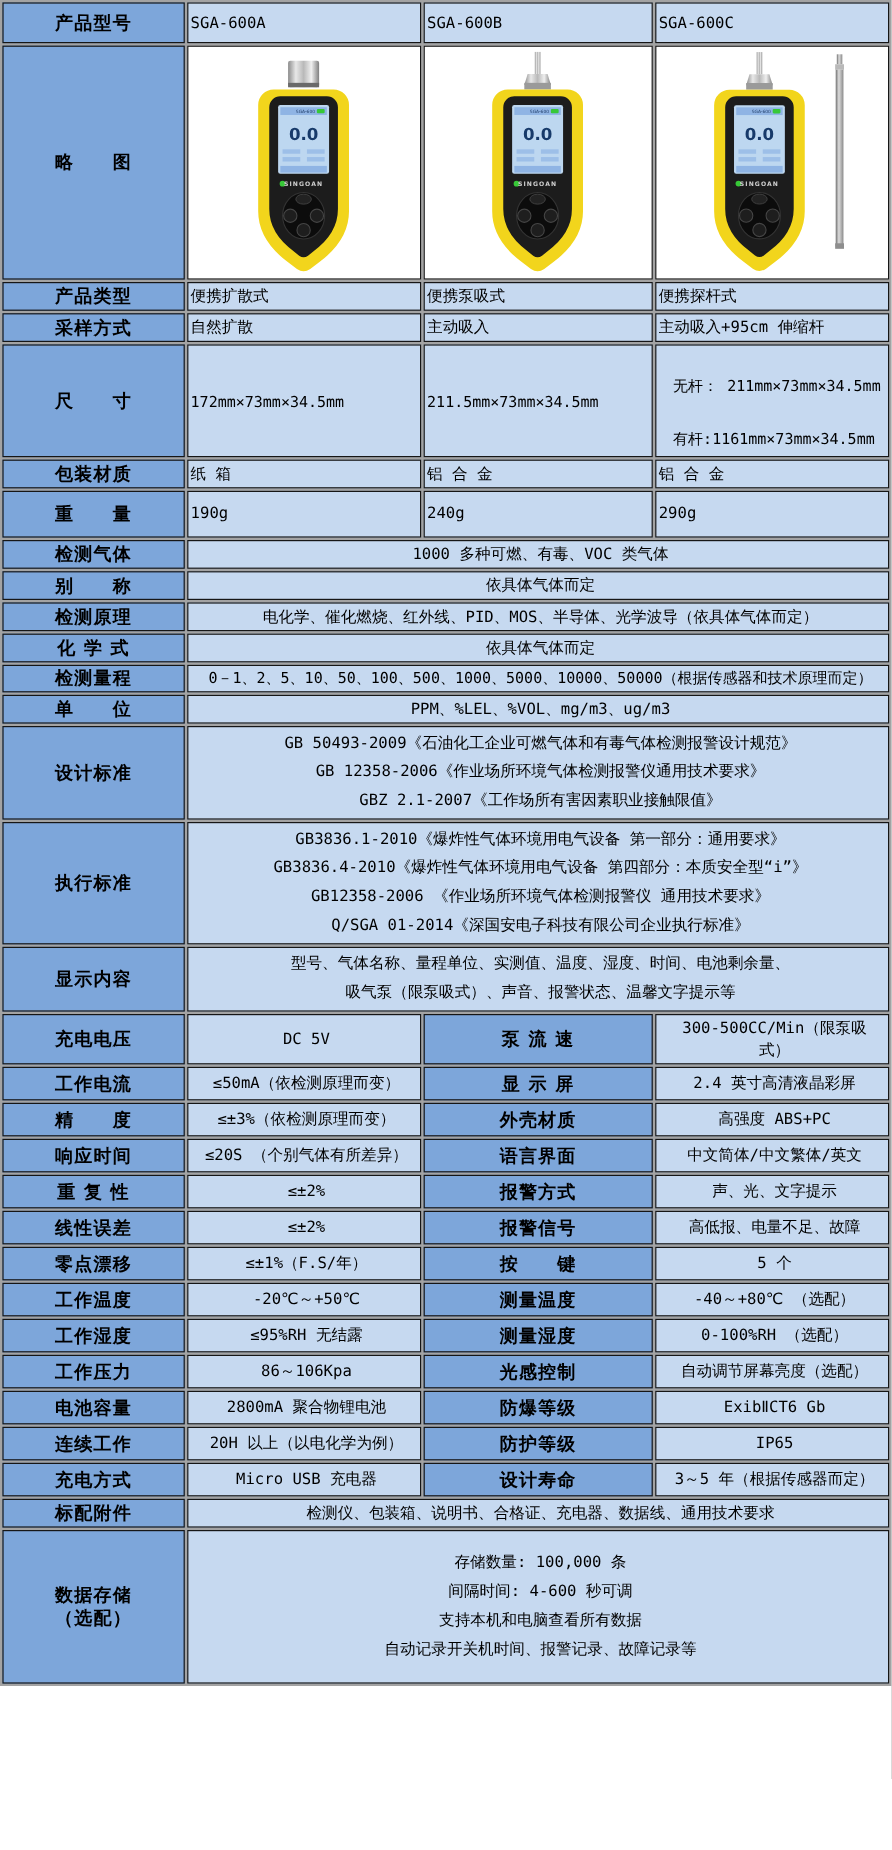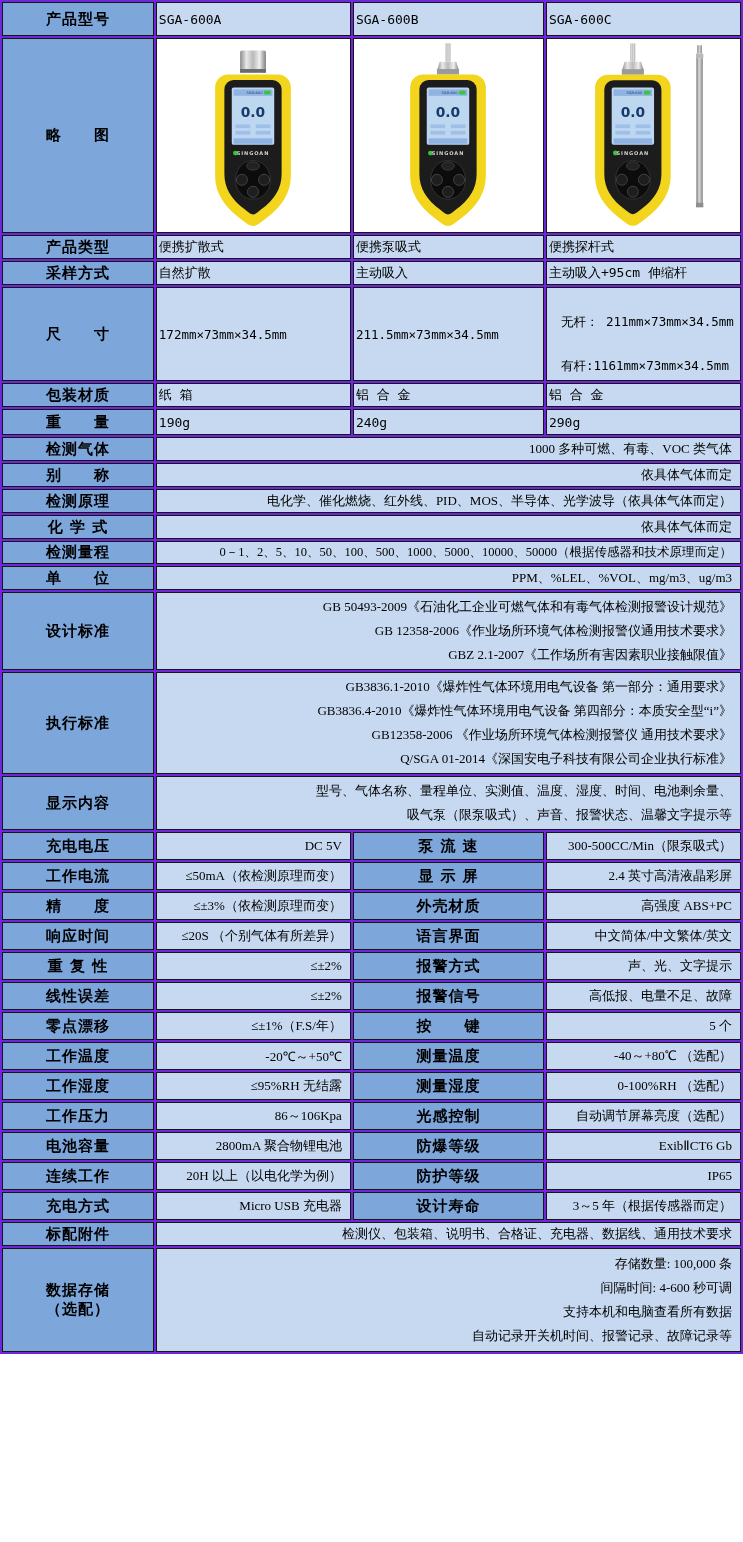--- a/index.html
+++ b/index.html
@@ -1,38 +1,38 @@
 <!DOCTYPE html>
 <html><head>
 <meta charset="utf-8">
 <style>
   html,body{margin:0;padding:0;background:#fff;}
   body{width:743px;font-family:"DejaVu Sans","Liberation Sans",sans-serif;color:#000;}
-  table.spec{width:743px;table-layout:fixed;border-collapse:separate;border-spacing:2px;background:#6d28d9;}
+  table.spec{width:743px;table-layout:fixed;border-collapse:separate;border-spacing:2px;background:#a3a3a3;}
   td{border:1px solid #161616;overflow:hidden;box-sizing:border-box;}
   td.lbl{background:#7da6da;text-align:center;vertical-align:middle;
          font-weight:bold;font-size:15px;letter-spacing:1px;}
   td.val{background:#c6d9f0;font-size:13px;font-family:"DejaVu Sans Mono","DejaVu Sans",monospace;
          vertical-align:middle;padding:2px 8px;}
   td.val.center{text-align:left;padding:2px 2px;}
-  td.val.left{text-align:right;padding-left:12px;font-family:Liberation Serif, serif;}
+  td.val.left{text-align:center;padding-left:12px;}
   td.img{background:#ffffff;text-align:center;vertical-align:middle;padding:4px 0;}
   .line{line-height:24px;white-space:nowrap;}
   .dim-line{line-height:24px;font-size:12.5px;white-space:nowrap;text-align:left;padding-left:6px;margin-top:20px;}
   
   tr.h-head td{height:34px;}
   tr.h-sketch td{height:193px;}
   tr.h-std td{height:18px;}
   tr.h-dim td{height:53px;}
-  tr.h-sm td{height:26px;}
+  tr.h-sm td{height:39px;}
   tr.h-design td{height:74px;}
   tr.h-exec td{height:95px;margin-left:44px;}
   tr.h-disp td{height:51px;}
   tr.h-pair td{height:28px;}
-  tr.h-store td{height:104px;}
+  tr.h-store td{height:128px;}
   .pad-v{padding-top:2px;padding-bottom:2px;}
   .device{display:inline-block;vertical-align:middle;}
 </style>
 </head>
 <body>
 
 <svg width="0" height="0" style="position:absolute" aria-hidden="true">
   <defs>
     <linearGradient id="chrome" x1="0" y1="0" x2="1" y2="0">
       <stop offset="0" stop-color="#8b8b8b"></stop>

